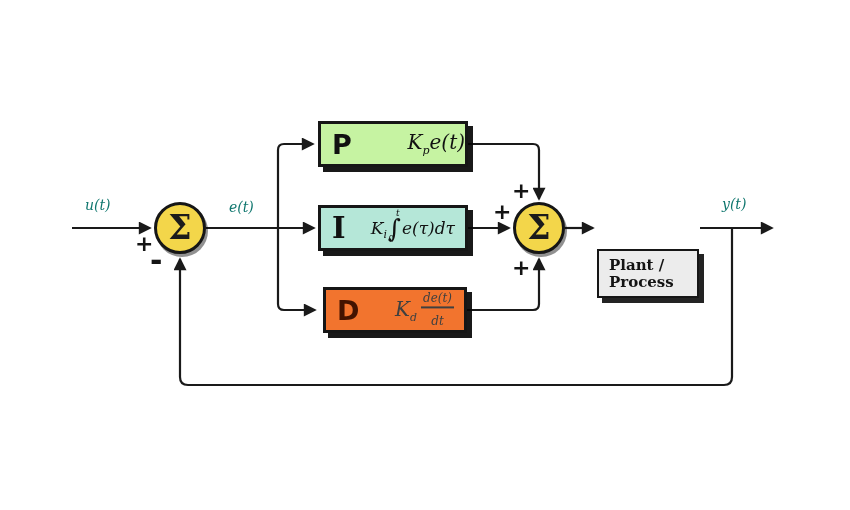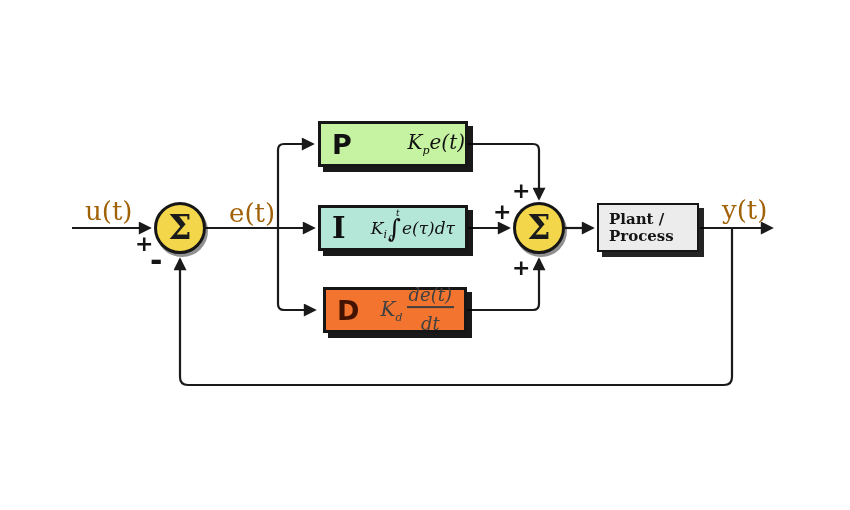--- a/index.html
+++ b/index.html
@@ -29,21 +29,21 @@
     font-size:29px;
   }
   .formula{
     position:absolute;top:50%;transform:translateY(-50%);
     font-style:italic;font-size:20px;color:#111;white-space:nowrap;line-height:1;
   }
   .formula sub{font-size:11px;font-style:italic;}
   .integral{position:relative;display:inline-block;font-style:normal;font-size:25px;padding:0 1px;vertical-align:-3px;}
   .int-sup{position:absolute;top:-7px;left:60%;font-size:9px;font-style:italic;line-height:1;}
   .int-sub{position:absolute;bottom:-3px;left:10%;font-size:9px;font-style:normal;line-height:1;}
-  .frac{display:inline-block;text-align:center;vertical-align:middle;font-size:18px;line-height:1.05;margin-left:4px;}
+  .frac{display:inline-block;text-align:center;vertical-align:middle;font-size:12px;line-height:1.05;margin-left:4px;}
   .frac .num{display:block;padding:0 2px 1px 2px;border-bottom:2px solid currentColor;}
   .frac .den{display:block;padding-top:7px;}
 
   
   .junction{
     position:absolute;width:46px;height:46px;border-radius:50%;
     border:3px solid #161616;
     box-shadow:2px 3px 0 rgba(10,10,10,0.45);
     display:flex;align-items:center;justify-content:center;
     box-sizing:content-box;
@@ -55,30 +55,31 @@
   }
 
   
   .plant{
     position:absolute;
     border:2px solid #161616;
     box-shadow:5px 5px 0 rgba(5,5,5,0.88);
     box-sizing:border-box;
     display:flex;flex-direction:column;justify-content:center;
     padding-left:10px;
+    margin-top:46px;
   }
   .plant div{
     font-family:"DejaVu Serif","Liberation Serif",serif;
     font-weight:bold;font-size:15px;color:#141414;line-height:1.12;
   }
 
   
   .mathlabel{
     position:absolute;
-    font-size:26px;color:#a16207;line-height:1;white-space:nowrap;
+    font-style:italic;font-size:14px;color:#0f766e;line-height:1;white-space:nowrap;
   }
   .sign{
     position:absolute;
     font-family:"DejaVu Sans","Liberation Sans",sans-serif;
     font-weight:bold;color:#141414;line-height:1;
   }
 </style>
 </head>
 <body>
 

